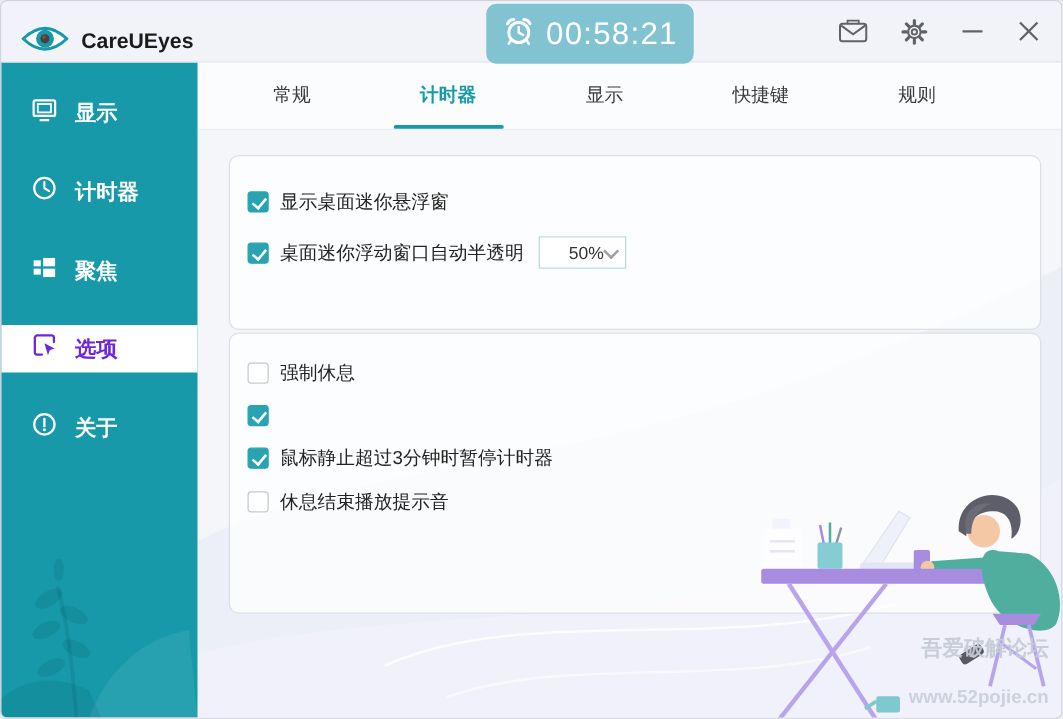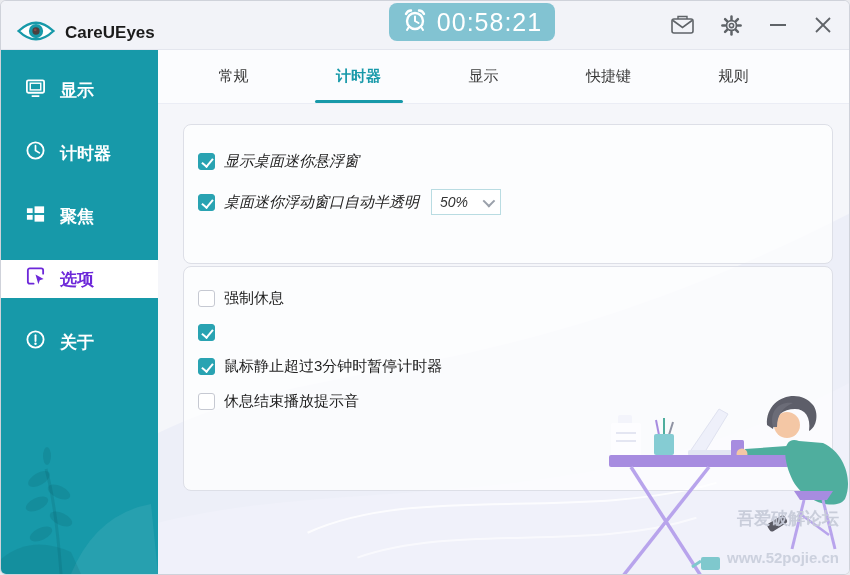--- a/index.html
+++ b/index.html
@@ -2,21 +2,21 @@
 <html><head>
 <meta charset="utf-8">
 <style>
   html,body{margin:0;padding:0;background:#e9eaee;font-family:"Liberation Sans","DejaVu Sans",sans-serif;}
   .window{position:relative;width:850px;height:575px;background:#f5f6fa;border:1px solid #cfd2da;
     border-radius:6px;overflow:hidden;box-sizing:border-box;}
   
   .topbar{position:absolute;left:0;top:0;right:0;height:48px;background:#f2f3f8;border-bottom:1px solid #e4e6ee;z-index:6;}
   .brand{position:absolute;left:16px;top:0;height:64px;display:flex;align-items:center;gap:10px;}
   .brand .title{font-size:17px;font-weight:bold;color:#1b1b1b;}
-  .timer-badge{position:absolute;left:388px;top:2px;width:166px;height:38px;background:#82c3d2;
+  .timer-badge{position:absolute;left:388px;top:2px;width:166px;height:48px;background:#82c3d2;
     border-radius:8px;display:flex;align-items:center;justify-content:center;gap:9px;z-index:7;}
   .timer-badge .time{color:#ffffff;font-size:25px;letter-spacing:1px;}
   .topbar-icons{position:absolute;right:16px;top:0;height:48px;display:flex;align-items:center;gap:25px;}
   .tbi{display:flex;align-items:center;justify-content:center;cursor:pointer;}
   
   .sidebar{position:absolute;left:0;top:48px;bottom:0;width:157px;background:#1799a9;z-index:5;padding-top:22px;box-sizing:border-box;}
   .side-item{height:38px;margin-bottom:25px;display:flex;align-items:center;gap:14px;padding-left:24px;
     color:#ffffff;font-size:17px;font-weight:bold;cursor:pointer;}
   .side-item.active{background:#ffffff;color:#6d28d9;}
   .side-item svg{flex:none;}
@@ -26,32 +26,32 @@
     border-bottom:1px solid #ebedf5;display:flex;padding-left:13px;box-sizing:border-box;z-index:4;}
   .tab{width:125px;display:flex;align-items:center;justify-content:center;font-size:15px;color:#3a3a3a;
     position:relative;cursor:pointer;}
   .tab.active{color:#1799a9;font-weight:bold;}
   .tab.active::after{content:"";position:absolute;bottom:0;left:50%;transform:translateX(-50%);
     width:88px;height:3px;background:#1799a9;border-radius:2px;}
   
   .content-bg{position:absolute;left:157px;top:103px;right:0;bottom:0;z-index:0;pointer-events:none;}
   .panel{position:absolute;background:rgba(255,255,255,0.72);border:1px solid #dddfe7;border-radius:8px;
     box-sizing:border-box;z-index:2;}
-  .panel1{left:182px;top:123px;width:650px;height:140px;padding:27px 14px 0 14px;font-style:italic;}
+  .panel1{left:182px;top:123px;width:650px;height:140px;padding:27px 14px 0 14px;}
   .panel2{left:182px;top:265px;width:650px;height:225px;padding:22px 14px 12px 14px;}
   .row{display:flex;align-items:center;margin-bottom:18px;}
   .panel2 .row{margin-bottom:16px;}
   .cb{width:17px;height:17px;border:1px solid #c6c9d2;border-radius:3px;background:#fff;
     position:relative;flex:none;cursor:pointer;box-sizing:border-box;}
   .cb.checked{background:#29a3b2;border-color:#29a3b2;}
   .cb.checked::after{content:"";position:absolute;left:5px;top:2px;width:5px;height:9px;
     border:solid #fff;border-width:0 2px 2px 0;transform:rotate(40deg);}
   .lbl{font-size:15px;color:#222;margin-left:9px;}
   .select{width:70px;height:26px;border:1px solid #b9dce2;background:#fff;display:flex;align-items:center;
-    justify-content:space-between;padding:0 8px;margin-left:12px;box-sizing:border-box;cursor:pointer;}
+    justify-content:flex-end;padding:0 8px;margin-left:12px;box-sizing:border-box;cursor:pointer;}
   .select .val{font-size:14px;color:#333;}
   .chev{width:7px;height:7px;border-right:2px solid #9aa0aa;border-bottom:2px solid #9aa0aa;
     transform:rotate(45deg) translateY(-2px);}
   
   .illustration{position:absolute;left:560px;top:360px;width:290px;height:215px;z-index:3;pointer-events:none;}
   .watermark{position:absolute;right:10px;bottom:6px;text-align:right;z-index:4;pointer-events:none;line-height:1.25;}
   .watermark .l1{font-size:17px;font-weight:bold;color:rgba(198,202,216,0.95);}
   .watermark .l2{font-size:15px;font-weight:bold;color:rgba(200,205,218,0.9);margin-top:20px;}
 </style>
 </head>

